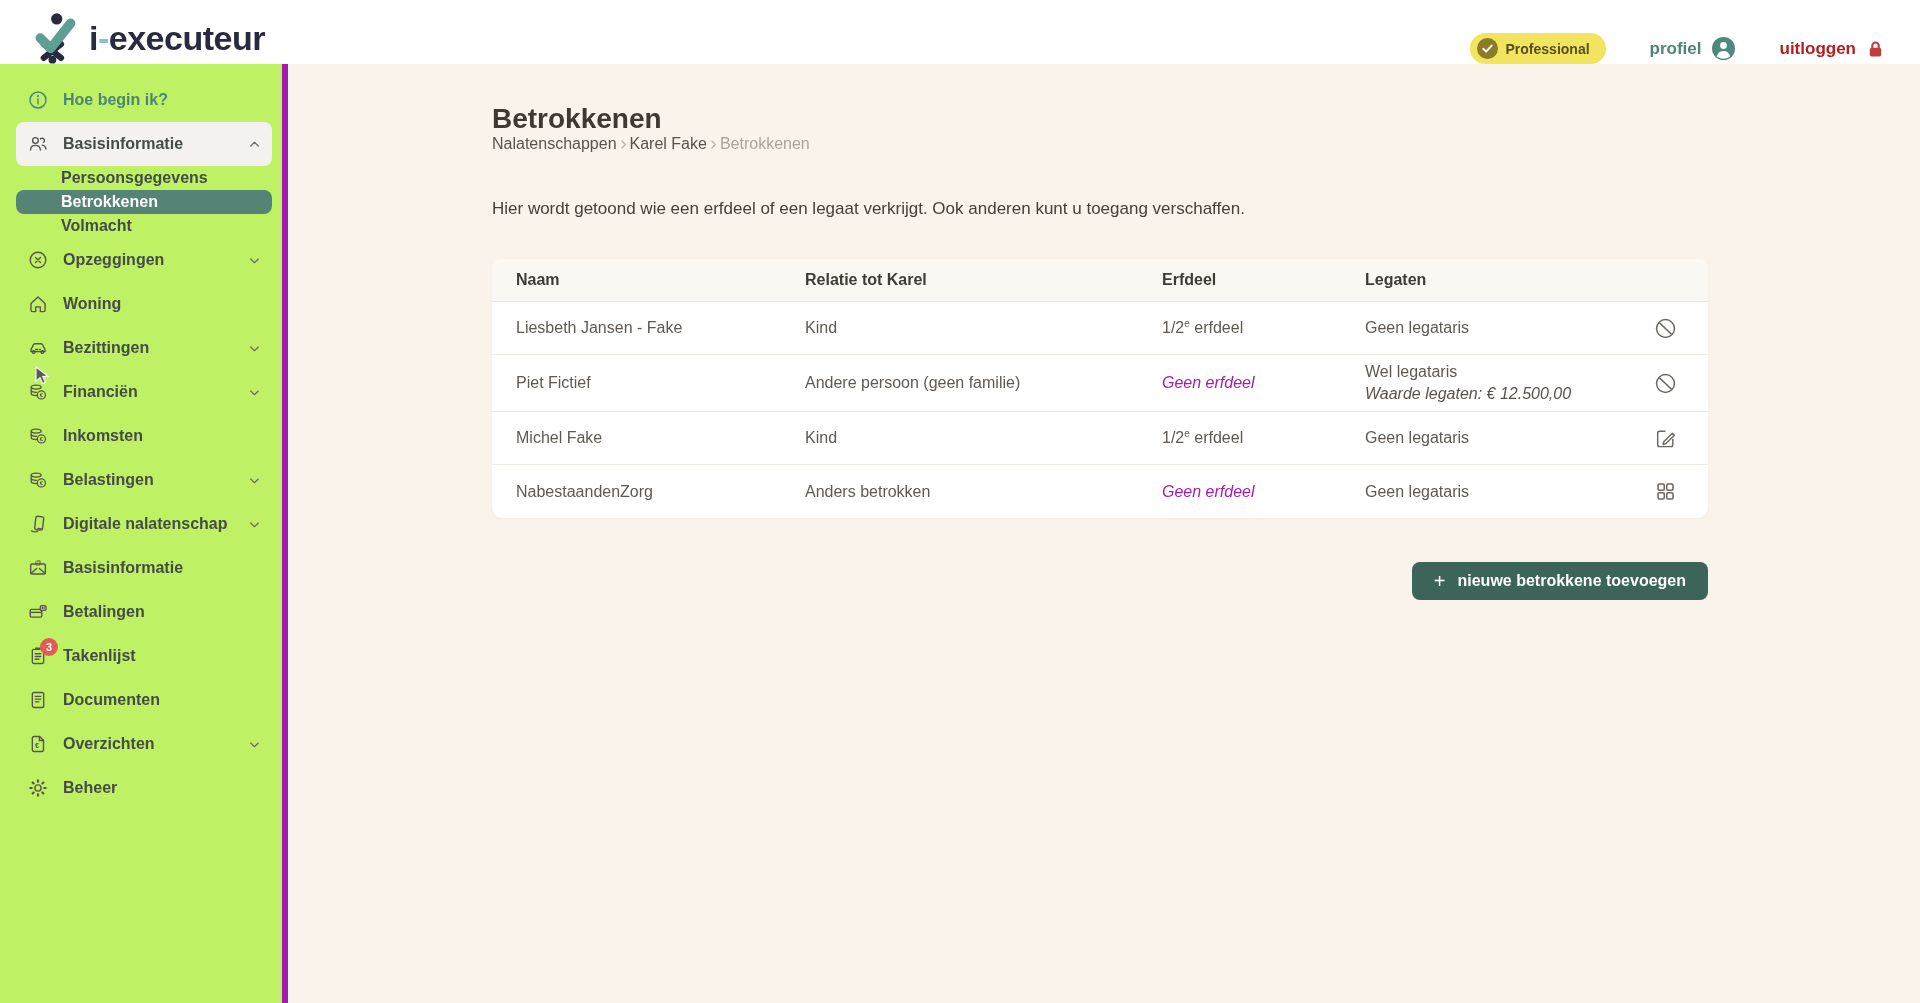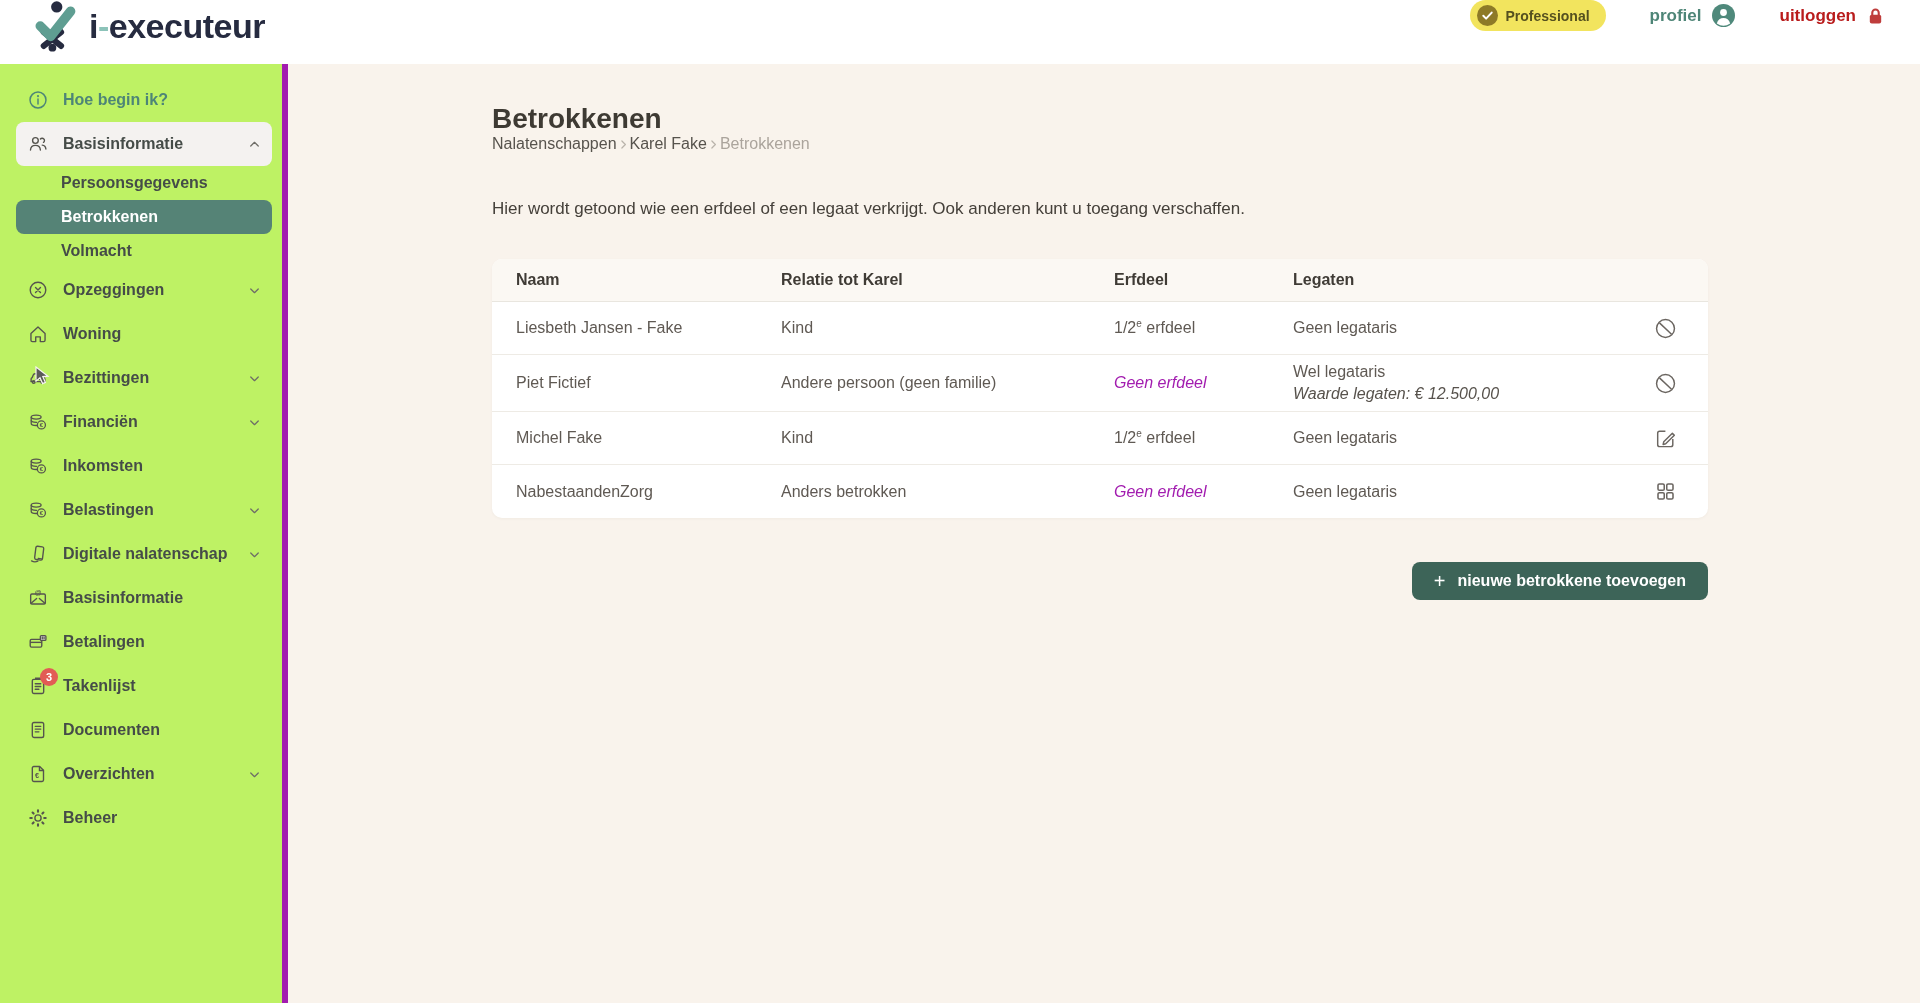--- a/index.html
+++ b/index.html
@@ -4,21 +4,21 @@
 <style>
   * { margin:0; padding:0; box-sizing:border-box; }
   html,body { width:1920px; height:1003px; overflow:hidden;
     font-family:"Liberation Sans", sans-serif; background:#ffffff; }
 
   .app { width:1920px; height:1003px; display:grid;
     grid-template-rows:64px 1fr; grid-template-columns:288px 1fr; }
 
   
   .topbar { grid-column:1 / 3; background:#ffffff; display:flex;
-    align-items:flex-start; padding:0 34px 0 33px; }
+    align-items:flex-end; padding:0 34px 0 33px; }
   .logo { display:flex; align-items:center; gap:12px; cursor:pointer; }
   .logo-text { font-size:34px; font-weight:bold; color:#262b40; letter-spacing:-0.5px; }
   .logo-text .hyphen { color:#8cc3b9; }
   .topbar-right { margin-left:auto; display:flex; align-items:center; gap:44px; }
   .badge { display:flex; align-items:center; gap:8px; background:#f2e45e;
     border-radius:999px; padding:5px 16px 5px 7px; }
   .badge-text { font-size:14px; color:#55501f; font-weight:700; }
   .hlink { display:flex; align-items:center; gap:9px; font-size:17px;
     font-weight:bold; cursor:pointer; }
   .hlink.profile { color:#4e8577; }
@@ -30,21 +30,21 @@
   .nav-item { width:256px; margin:0 16px; height:44px; display:flex;
     align-items:center; gap:14px; padding:0 10px 0 11px; border-radius:8px;
     cursor:pointer; color:#454c48; font-size:16px; font-weight:600; }
   .nav-item .ico { width:22px; height:22px; flex:0 0 22px; color:#55544e;
     display:flex; align-items:center; justify-content:center; position:relative; }
   .nav-item .lbl { flex:1; white-space:nowrap; }
   .nav-item .chev { color:#6e6d67; display:flex; }
   .nav-item.teal { color:#4d8577; }
   .nav-item.teal .ico { color:#4d8577; }
   .nav-item.openbg { background:#f4f2f0; }
-  .sub-item { width:256px; margin:0 16px; height:34px; display:flex;
+  .sub-item { width:256px; margin:0 16px; height:24px; display:flex;
     align-items:center; padding-left:45px; border-radius:8px; cursor:pointer;
     color:#454c48; font-size:16px; font-weight:600; }
   .sub-item.active { background:#558376; color:#ffffff; }
   .task-badge { position:absolute; top:-7px; right:-9px; width:18px; height:18px;
     border-radius:50%; background:#e25c55; color:#fff; font-size:11px;
     font-weight:bold; display:flex; align-items:center; justify-content:center; }
   .cursor { position:absolute; left:35px; top:302px; z-index:5; pointer-events:none; }
 
   
   .main { background:#f9f3ec; padding:39px 0 0 204px; overflow:hidden; }
@@ -53,21 +53,21 @@
   .breadcrumb { display:flex; align-items:center; 
     font-size:16px; }
   .crumb { color:#57534d; cursor:pointer; }
   .crumb.current { color:#aba49c; cursor:default; }
   .crumb-sep { color:#b9b3ab; display:flex; }
   .page-desc { margin-top:46px; font-size:17px; color:#45403a; }
 
   .table-card { margin-top:40px; background:#ffffff; border-radius:10px;
     overflow:hidden; box-shadow:0 1px 3px rgba(60,50,30,.04); }
   .t-row { display:grid; grid-template-columns:265px 333px 179px 1fr 110px;
-    align-items:center; border-bottom:1px solid #eeebe5; min-height:53px; }
+    align-items:center; border-bottom:1px solid #eeebe5; min-height:53px;gap:24px; }
   .t-row:last-child { border-bottom:none; }
   .t-row > div { padding:8px 0 8px 24px; font-size:16px; color:#5f5953; }
   .t-head { background:#fbf8f3; min-height:43px; border-bottom:1px solid #e9e6df; }
   .t-head > div { color:#3f3b35; font-weight:600; font-size:16px; }
   .muted { color:#a21caf; font-style:italic; }
   .cell-sub { display:block; font-style:italic; color:#57524c; margin-top:4px; }
   .cell-sub:empty { display:none; }
   sup { font-size:10px; }
   .action-cell { display:flex; justify-content:center; padding-right:10px; }
   .action-btn { width:26px; height:26px; color:#6b6661; cursor:pointer;

